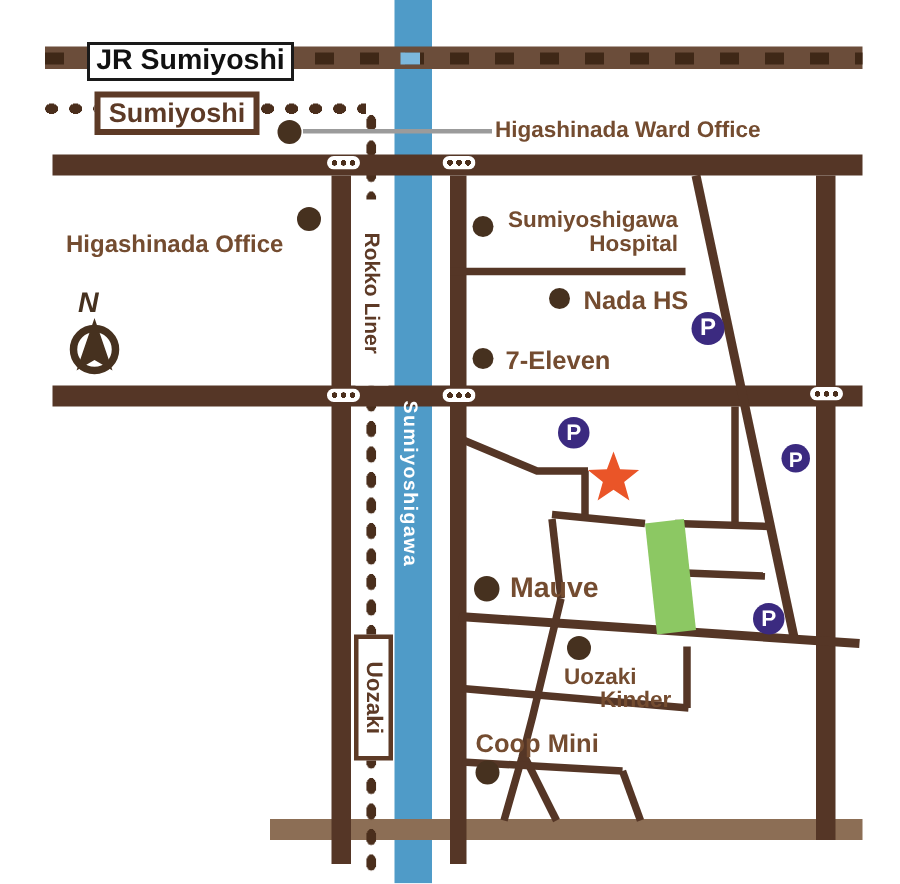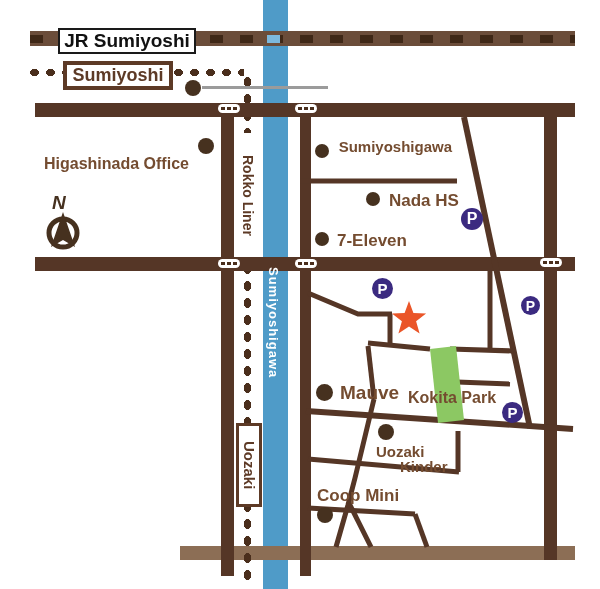--- a/index.html
+++ b/index.html
@@ -123,25 +123,26 @@
 
   <div class="compassN" style="left:52px;top:192px;font-size:19px;">N</div>
 
   <div class="box" style="left:58px;top:28px;width:138px;height:26px;border:2px solid var(--dark_border);color:#111;font-size:19px;">JR Sumiyoshi</div>
   <div class="box" style="left:63px;top:61px;width:110px;height:29px;border:4px solid var(--box_border);color:var(--box_border);font-size:18px;">Sumiyoshi</div>
   <div class="box vtext" style="left:237px;top:133px;width:22px;height:124px;color:var(--box_border);font-size:14px;">Rokko Liner</div>
   <div class="box vtext" style="left:236px;top:423px;width:26px;height:84px;border:3px solid var(--box_border);color:var(--box_border);font-size:15px;">Uozaki</div>
 
   <div class="riverlbl" style="left:266px;top:267px;height:142px;font-size:13px;">Sumiyoshigawa</div>
 
+  <div class="lbl" style="left:330px;top:79px;font-size:15px;">Higashinada Ward Office</div>
   <div class="lbl" style="left:44px;top:156px;font-size:16px;">Higashinada Office</div>
   <div class="lbl" style="left:336px;top:139px;width:116px;text-align:right;font-size:15px;">
     <span style="display:block;">Sumiyoshigawa</span>
+    <span style="display:block;">Hospital</span>
   </div>
   <div class="lbl" style="left:389px;top:192px;font-size:17px;">Nada HS</div>
   <div class="lbl" style="left:337px;top:232px;font-size:17px;">7-Eleven</div>
   <div class="lbl" style="left:340px;top:383px;font-size:19px;">Mauve</div>
-  <div class="lbl" style="left:408px;top:390px;font-size:16px;">Kokita Park</div>
   <div class="lbl" style="left:376px;top:444px;font-size:15px;">Uozaki</div>
   <div class="lbl" style="left:400px;top:459px;font-size:15px;">Kinder</div>
   <div class="lbl" style="left:317px;top:487px;font-size:17px;">Coop Mini</div>
 
 </div>
 
 </body></html>

